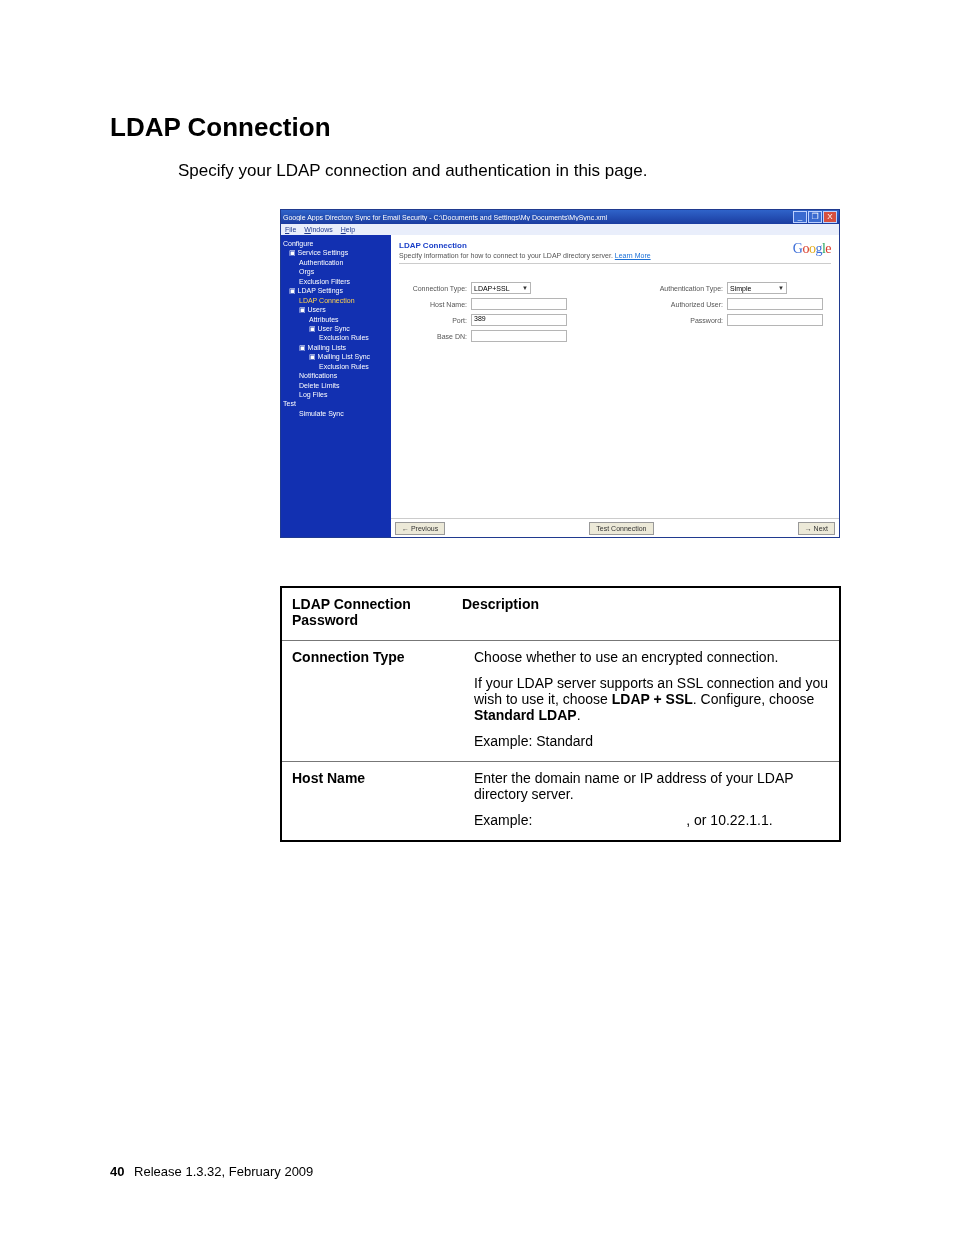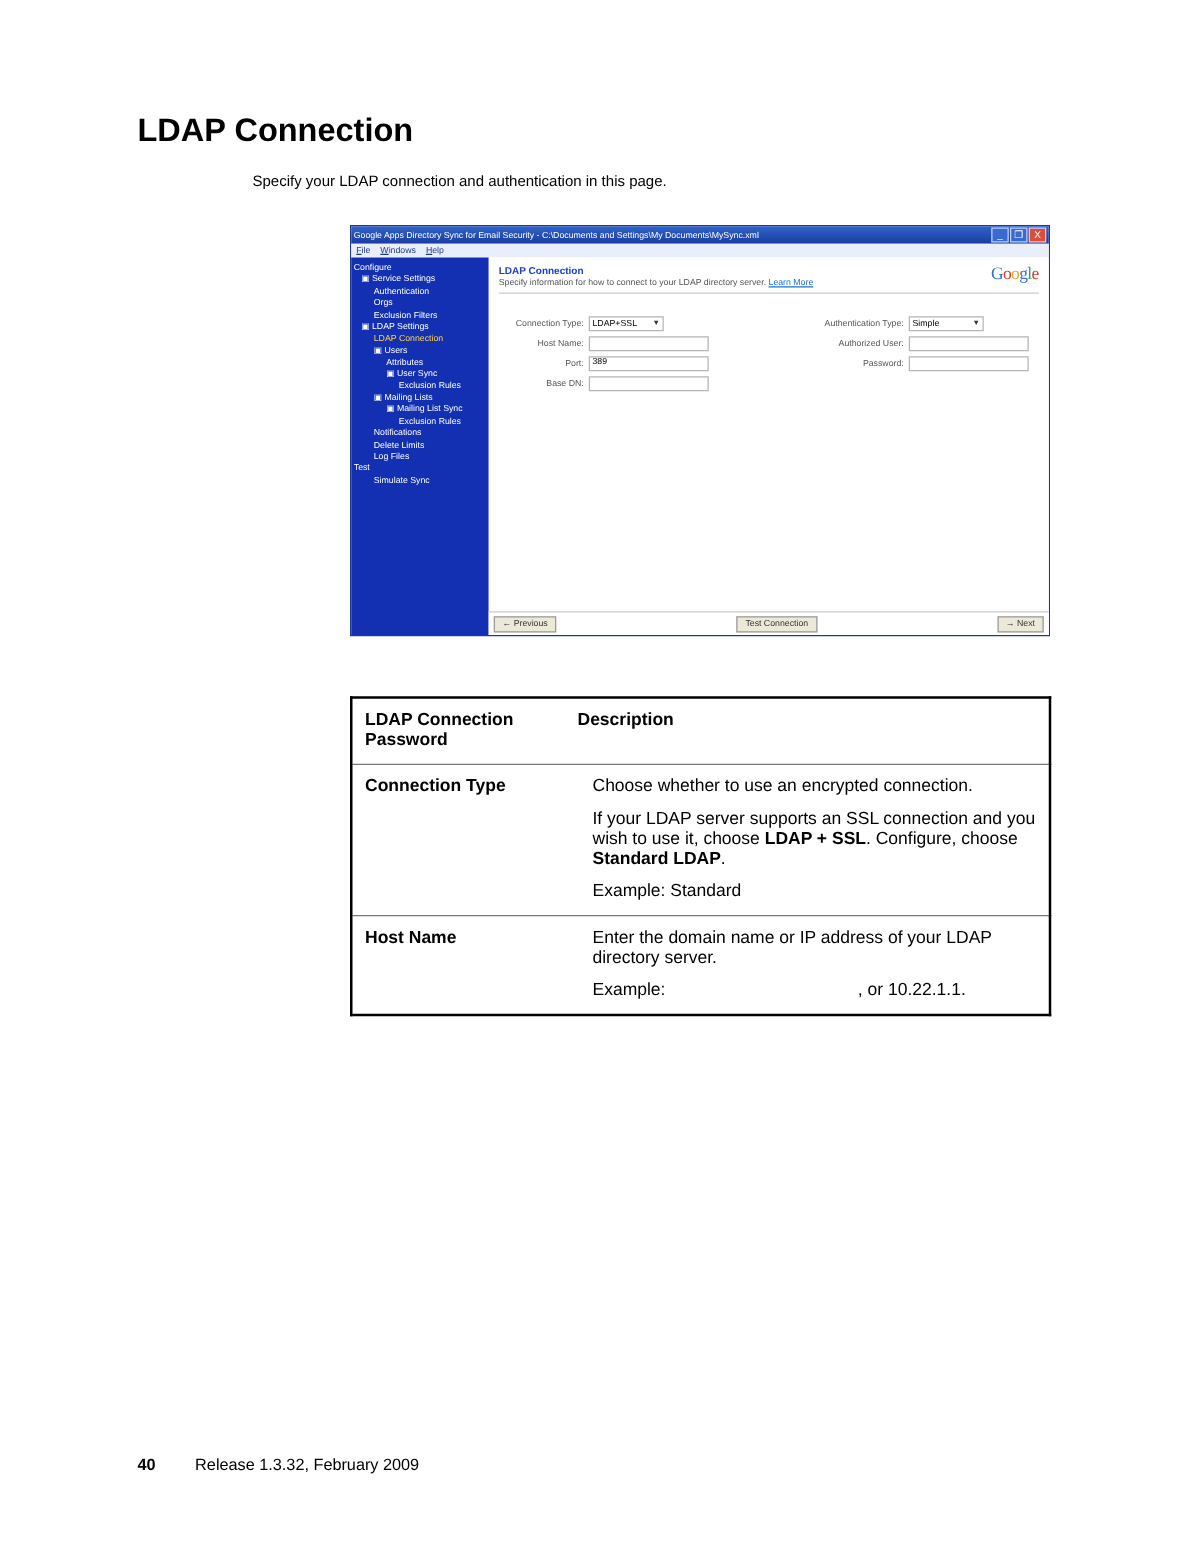--- a/index.html
+++ b/index.html
@@ -7,30 +7,30 @@
     padding: 0;
     background: #fff;
     font-family: Arial, Helvetica, sans-serif;
     color: #000;
   }
   .page {
     width: 954px;
     height: 1235px;
     position: relative;
     box-sizing: border-box;
-    padding: 89px 110px 40px 110px;
+    padding: 112px 110px 40px 110px;
   }
   h1.page-title {
     font-size: 26px;
     font-weight: bold;
     margin: 0 0 18px 0;
   }
   .intro {
-    margin-left: 92px;
-    font-size: 12px;
+    margin-left: 68px;
+    font-size: 17px;
     margin-bottom: 28px;
   }
   
   .win {
     margin-left: 170px;
     width: 558px;
     border: 1px solid #203a8f;
     background: #fff;
     font-size: 7px;
     font-family: Tahoma, Arial, sans-serif;
@@ -179,21 +179,21 @@
   .settings-table td.c1 { width: 150px; font-weight: bold; }
   .settings-table .hdr { font-weight: bold; }
   .settings-table p { margin: 0 0 10px 12px; }
   .settings-table p:last-child { margin-bottom: 0; }
   .pg-footer {
     position: absolute;
     left: 110px;
     bottom: 56px;
     font-size: 13px;
   }
-  .pg-footer .pgnum { font-weight: bold; margin-right: 28px; }
+  .pg-footer .pgnum { font-weight: bold; margin-right: 6px; }
 </style>
 </head>
 <body>
 
 <div class="page">
   <h1 class="page-title">LDAP Connection</h1>
   <div class="intro">Specify your LDAP connection and authentication in this page.</div>
 
   <div class="win">
     <div class="win-titlebar">

